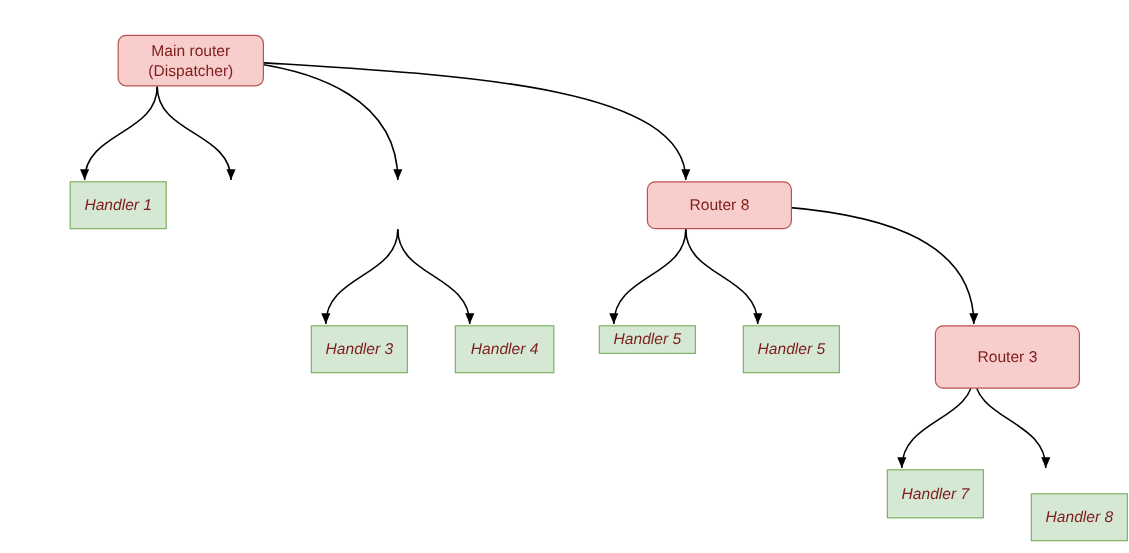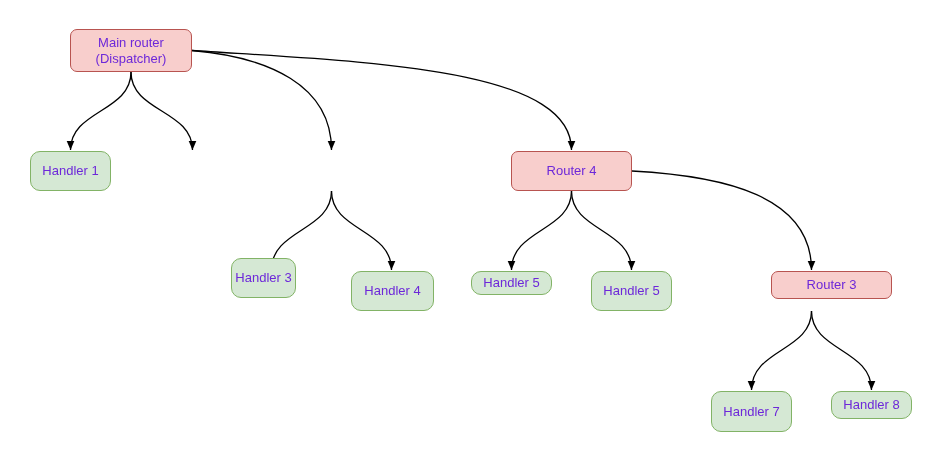--- a/index.html
+++ b/index.html
@@ -9,32 +9,34 @@
     background:#ffffff;
     font-family:"Liberation Sans", sans-serif;
     overflow:hidden;
   }
   #edges{position:absolute;left:0;top:0;width:941px;height:461px;}
   .node{
     position:absolute;
     box-sizing:border-box;
     display:flex;align-items:center;justify-content:center;
     text-align:center;
-    font-size:13px;line-height:16px;color:#6d28d9;
+    font-size:13px;line-height:16px;color:#7f1d1d;
     white-space:pre-line;
+    margin-left:28px;
   }
   .router{
     background:#F8CECC;
     border:1.3px solid #B85450;
     border-radius:7px;
   }
   .handler{
     background:#D5E8D4;
     border:1.3px solid #82B366;
-    border-radius:10px;
+    border-radius:0;
+    font-style:italic;
   }
   .edge{stroke:#000000;stroke-width:1.3;fill:none;}
 </style>
 </head>
 <body>
 
 <div id="canvas">
 
   <svg id="edges" viewBox="0 0 941 461" xmlns="http://www.w3.org/2000/svg">
     <defs>
@@ -60,44 +62,44 @@
 (Dispatcher)</span>
   </div>
 
   <div class="node handler" style="left:30px;top:151px;width:81px;height:40px">
     <span>Handler 1</span>
   </div>
 
 
 
   <div class="node router" style="left:511px;top:151px;width:121px;height:40px">
-    <span>Router 4</span>
+    <span>Router 8</span>
   </div>
 
-  <div class="node handler" style="left:231px;top:258px;width:65px;height:40px">
+  <div class="node handler" style="left:231px;top:271px;width:81px;height:40px">
     <span>Handler 3</span>
   </div>
 
   <div class="node handler" style="left:351px;top:271px;width:83px;height:40px">
     <span>Handler 4</span>
   </div>
 
   <div class="node handler" style="left:471px;top:271px;width:81px;height:24px">
     <span>Handler 5</span>
   </div>
 
   <div class="node handler" style="left:591px;top:271px;width:81px;height:40px">
     <span>Handler 5</span>
   </div>
 
-  <div class="node router" style="left:771px;top:271px;width:121px;height:28px">
+  <div class="node router" style="left:751px;top:271px;width:121px;height:53px">
     <span>Router 3</span>
   </div>
 
   <div class="node handler" style="left:711px;top:391px;width:81px;height:41px">
     <span>Handler 7</span>
   </div>
 
-  <div class="node handler" style="left:831px;top:391px;width:81px;height:28px">
+  <div class="node handler" style="left:831px;top:411px;width:81px;height:40px">
     <span>Handler 8</span>
   </div>
 
 </div>
 
 </body></html>

